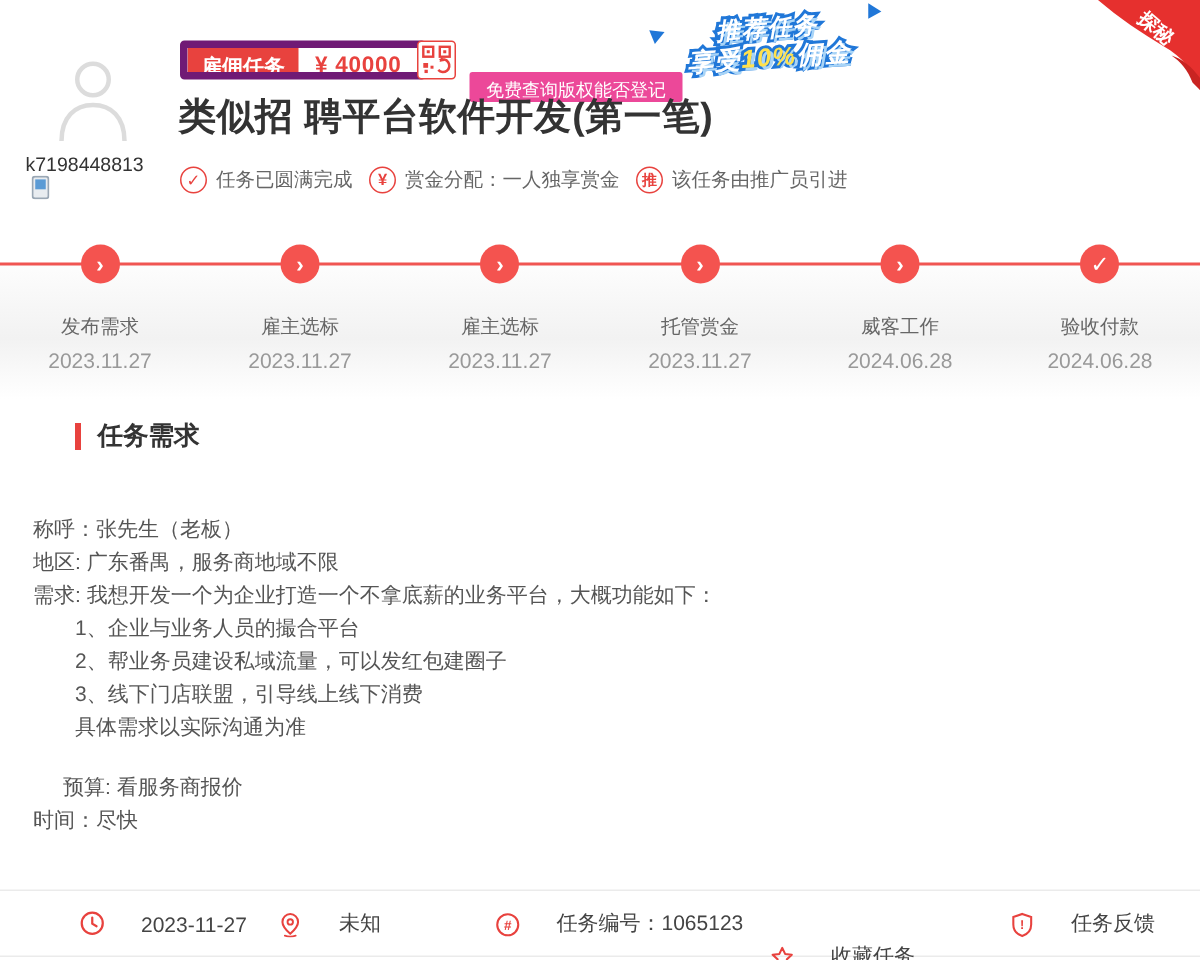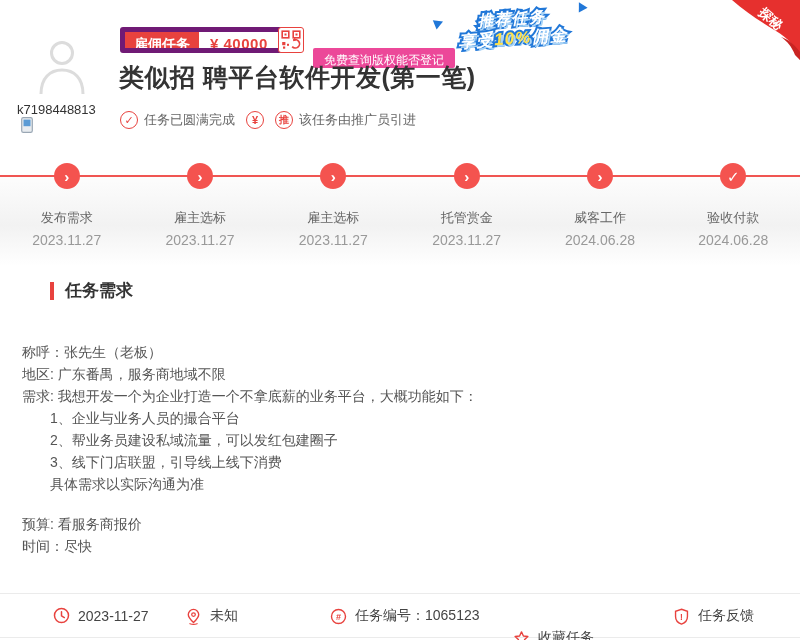--- a/index.html
+++ b/index.html
@@ -63,25 +63,25 @@
     font-size:15px; font-weight:bold; line-height:1; }
   .step-label { margin-top:20px; font-size:13px; color:#666; }
   .step-date { margin-top:5px; font-size:14px; color:#999; }
   
   .section-head { position:absolute; left:20px; top:279px; display:flex; align-items:center;padding-left:30px; }
   .red-bar { width:4px; height:18px; background:#e8423e; margin-right:11px; }
   .section-title { font-size:17px; font-weight:bold; color:#333; }
   .req { position:absolute; left:22px; top:341px; right:22px; font-size:14px; color:#555; }
   .req-line { line-height:22px; min-height:22px; }
   .req-line.indent { padding-left:28px; }
-  .req-line.gap-above { margin-top:18px; }
+  .req-line.gap-above { margin-top:18px;margin-left:20px; }
   
   .footer { position:absolute; left:0; right:0; top:593px; height:45px;
     border-top:1px solid #ebebeb; border-bottom:1px solid #ebebeb; background:#fff; }
-  .fitem { position:absolute; top:13px; display:flex; align-items:center; gap:8px;
+  .fitem { position:absolute; top:13px; display:flex; align-items:center; gap:24px;
     font-size:14px; color:#444; cursor:pointer; }
   .fitem svg { color:#e8423e; flex:none; }
   .f1{left:53px;} .f2{left:185px;} .f3{left:330px;} .f4{left:513px;margin-top:22px;} .f5{left:673px;}
 </style>
 </head>
 <body>
 
 <div class="page">
 
   <svg class="ribbon" viewBox="0 0 72 64">
@@ -131,20 +131,21 @@
 
   <h1 class="task-title">类似招 聘平台软件开发(第一笔)</h1>
 
   <div class="status-row">
     <div class="status-item">
       <span class="circle-icon">✓</span>
       <span>任务已圆满完成</span>
     </div>
     <div class="status-item">
       <span class="circle-icon">¥</span>
+      <span>赏金分配：一人独享赏金</span>
     </div>
     <div class="status-item">
       <span class="circle-icon cjk">推</span>
       <span>该任务由推广员引进</span>
     </div>
   </div>
 
   <div class="timeline">
     <div class="tl-bg"></div>
     <div class="tl-line"></div>

